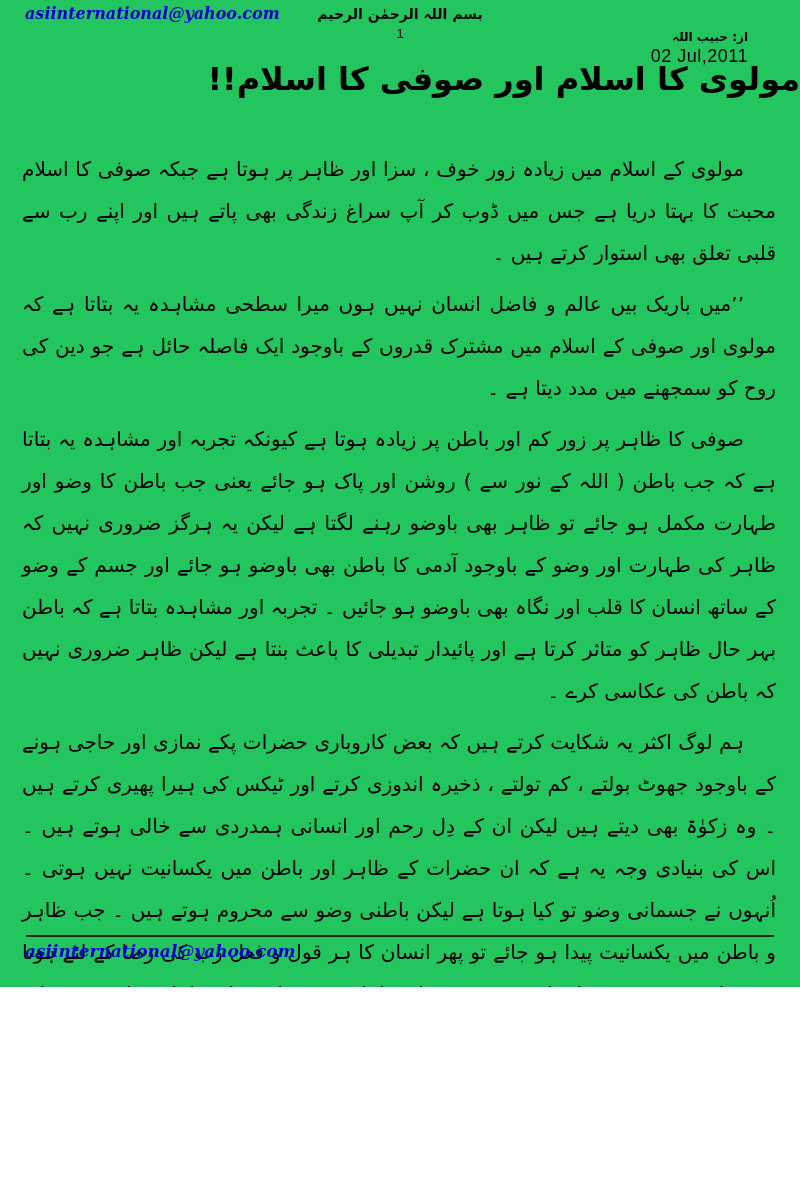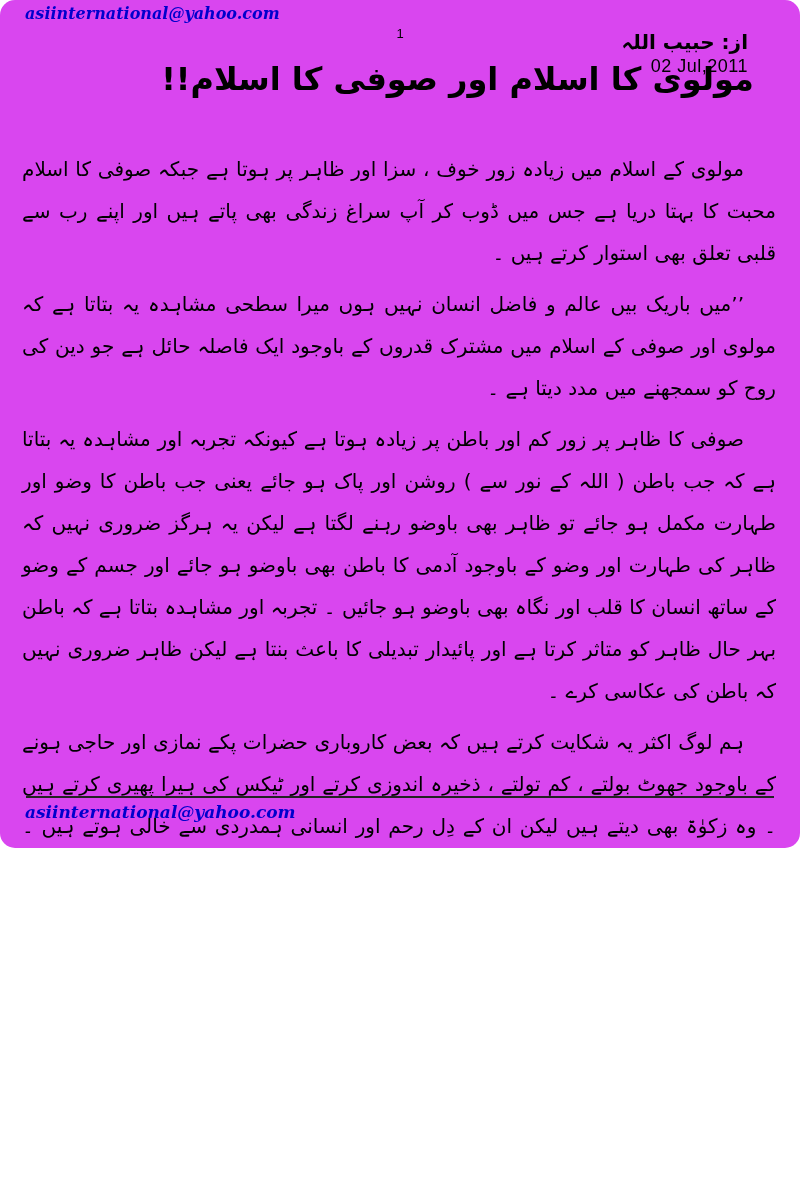--- a/index.html
+++ b/index.html
@@ -3,26 +3,25 @@
 <meta charset="utf-8">
 <style>
   html, body {
     margin: 0;
     padding: 0;
     background: #ffffff;
   }
   .page {
     position: relative;
     width: 800px;
-    height: 848px;
-    background: #d946ef;
+    height: 987px;
+    background: #22c55e;
     overflow: hidden;
     font-family: "DejaVu Sans", sans-serif;
     color: #000000;
-    border-radius: 15px;
   }
 
   
   .header {
     position: relative;
     height: 148px;
   }
   .email-top {
     position: absolute;
     top: 4px;
@@ -55,38 +54,37 @@
     color: #000;
   }
   .from-block {
     position: absolute;
     top: 30px;
     right: 52px;
     text-align: right;
   }
   .from-author {
     direction: rtl;
-    font-size: 20px;
+    font-size: 12px;
     font-weight: bold;
     margin-bottom: 2px;
   }
   .from-date {
     font-family: "Liberation Sans", sans-serif;
     font-size: 18px;
     letter-spacing: 0.5px;
   }
   .doc-title {
     position: absolute;
     top: 60px;
     left: 0;
     width: 100%;
     box-sizing: border-box;
     padding-left: 115px;
     margin: 0;
-    text-align: center;
     direction: rtl;
     font-size: 32px;
     font-weight: bold;
     color: #000;
   }
 
   
   .body-text {
     direction: rtl;
     padding: 0 24px 0 22px;
@@ -126,20 +124,21 @@
   }
 </style>
 </head>
 <body>
 
 <div class="page">
 
   <div class="header">
     <div class="email-top">asiinternational@yahoo.com</div>
 
+    <div class="bismillah">بسم اللہ الرحمٰن الرحیم</div>
 
     <div class="page-num">1</div>
 
     <div class="from-block">
       <div class="from-author">از:  حبیب اللہ</div>
       <div class="from-date">02 Jul,2011</div>
     </div>
 
     <h1 class="doc-title">مولوی کا اسلام  اور  صوفی کا اسلام!!</h1>
   </div>

